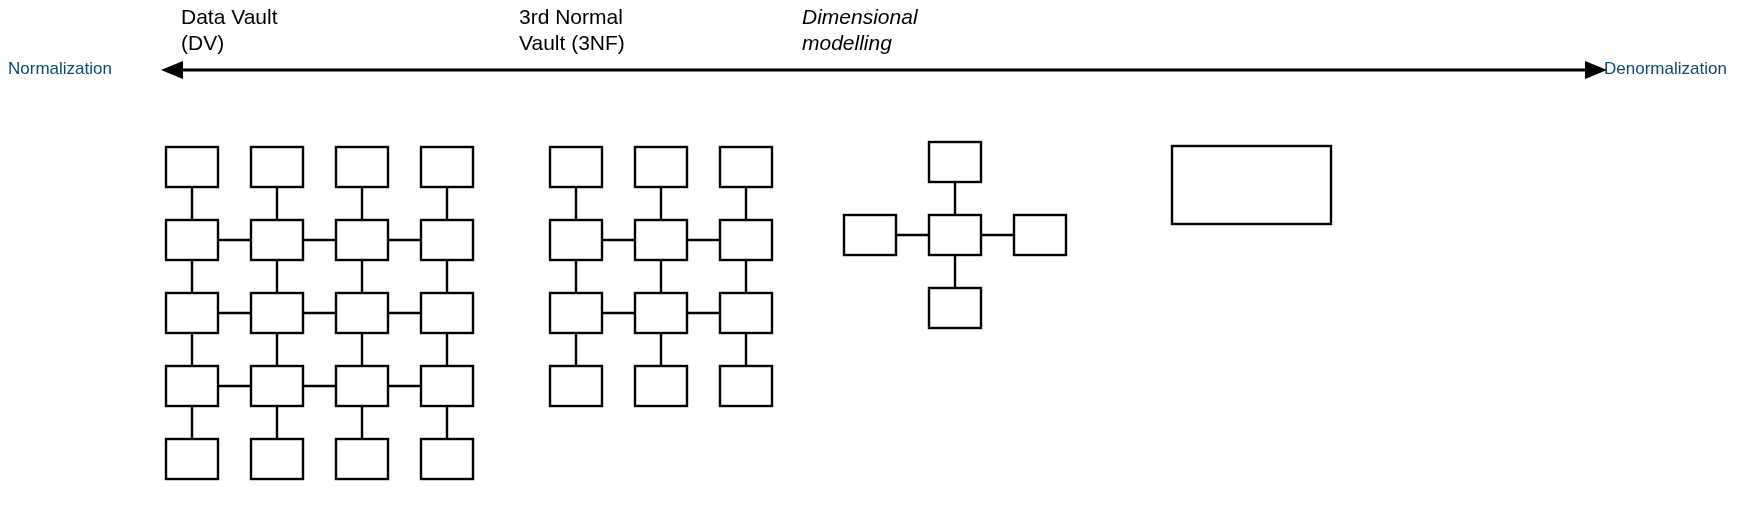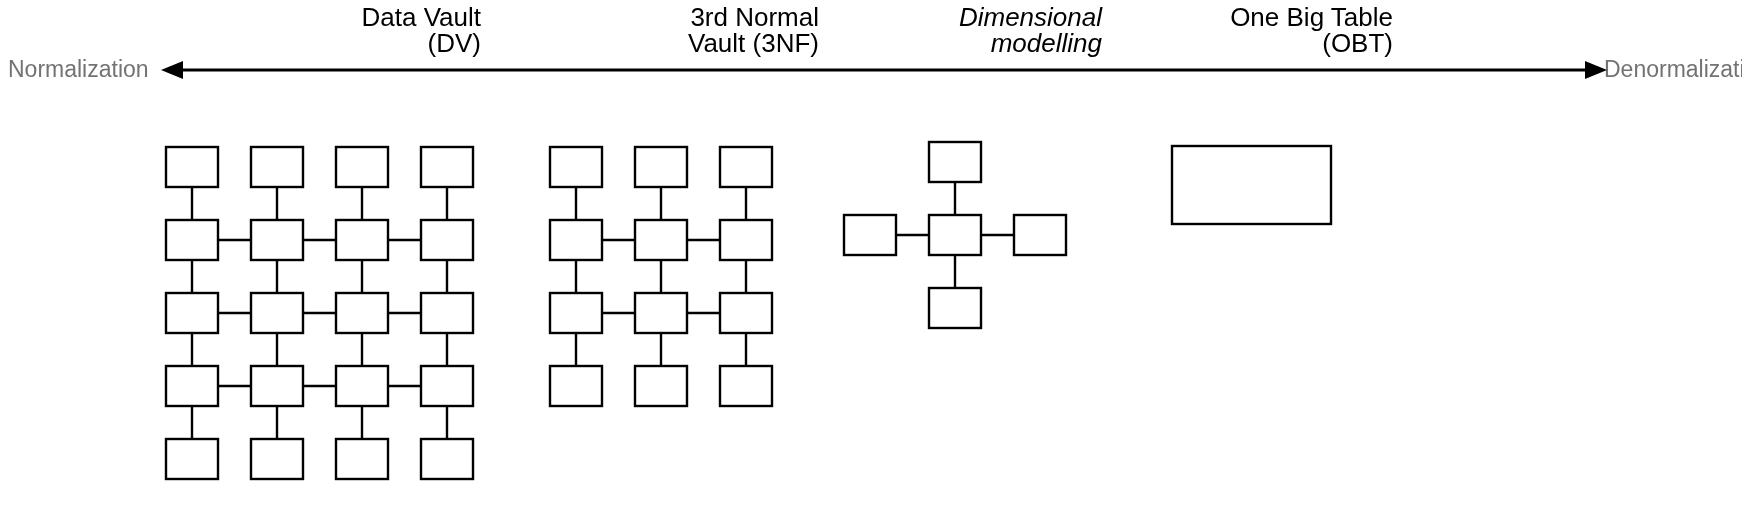--- a/index.html
+++ b/index.html
@@ -13,33 +13,33 @@
   }
   #canvas {
     position: relative;
     width: 1742px;
     height: 524px;
     background: #ffffff;
     overflow: hidden;
   }
   .axis-label {
     position: absolute;
-    font-size: 23px;
+    font-size: 17px;
     line-height: 24px;
     white-space: nowrap;
-    color: #737373;
+    color: #0c4a6e;
   }
   #axis-label-left  { left: 8px;  top: 57px; }
   #axis-label-right { left: 1604px; top: 57px; }
 
   .stage-label {
     position: absolute;
-    font-size: 26px;
+    font-size: 21px;
     line-height: 26px;
-    text-align: right;
+    text-align: left;
     white-space: pre-line;
     color: #000;
   }
 
   svg.overlay {
     position: absolute;
     left: 0;
     top: 0;
     width: 1742px;
     height: 524px;
@@ -72,22 +72,20 @@
 
   <span class="stage-label" id="stage-label-0" style="top: 4px; left: 181px; width: 300px;">Data Vault
 (DV)</span>
 
   <span class="stage-label" id="stage-label-1" style="top: 4px; left: 519px; width: 300px;">3rd Normal
 Vault (3NF)</span>
 
   <span class="stage-label" id="stage-label-2" style="top: 4px; left: 802px; width: 300px; font-style: italic;">Dimensional
 modelling</span>
 
-  <span class="stage-label" id="stage-label-3" style="top: 4px; left: 1093px; width: 300px;">One Big Table
-(OBT)</span>
 
   <svg class="overlay" id="overlay" viewBox="0 0 1742 524" preserveAspectRatio="none" xmlns="http://www.w3.org/2000/svg">
       <line x1="179" y1="70" x2="1589" y2="70" class="axis-line"></line>
       <polygon points="161,70 183,61 183,79" class="arrow-head"></polygon>
       <polygon points="1607,70 1585,61 1585,79" class="arrow-head"></polygon>
       <line x1="192" y1="187" x2="192" y2="220" class="link-line"></line>
       <line x1="277" y1="187" x2="277" y2="220" class="link-line"></line>
       <line x1="362" y1="187" x2="362" y2="220" class="link-line"></line>
       <line x1="447" y1="187" x2="447" y2="220" class="link-line"></line>
       <line x1="192" y1="260" x2="192" y2="293" class="link-line"></line>

